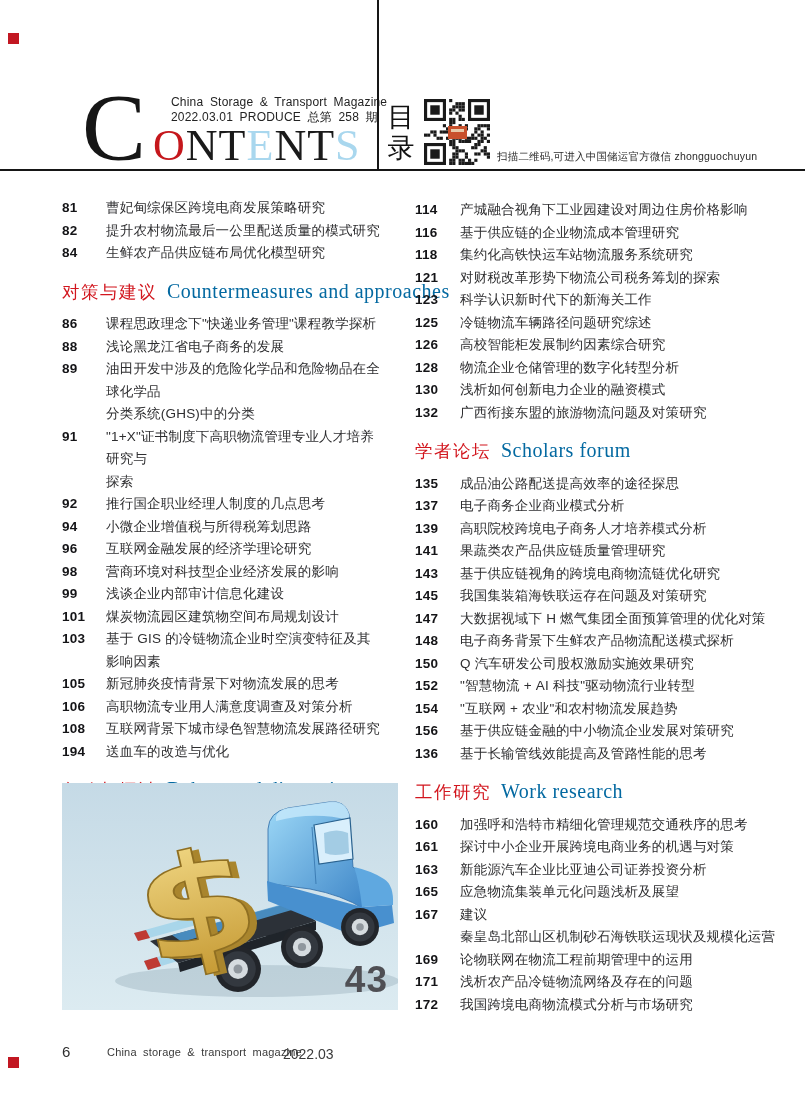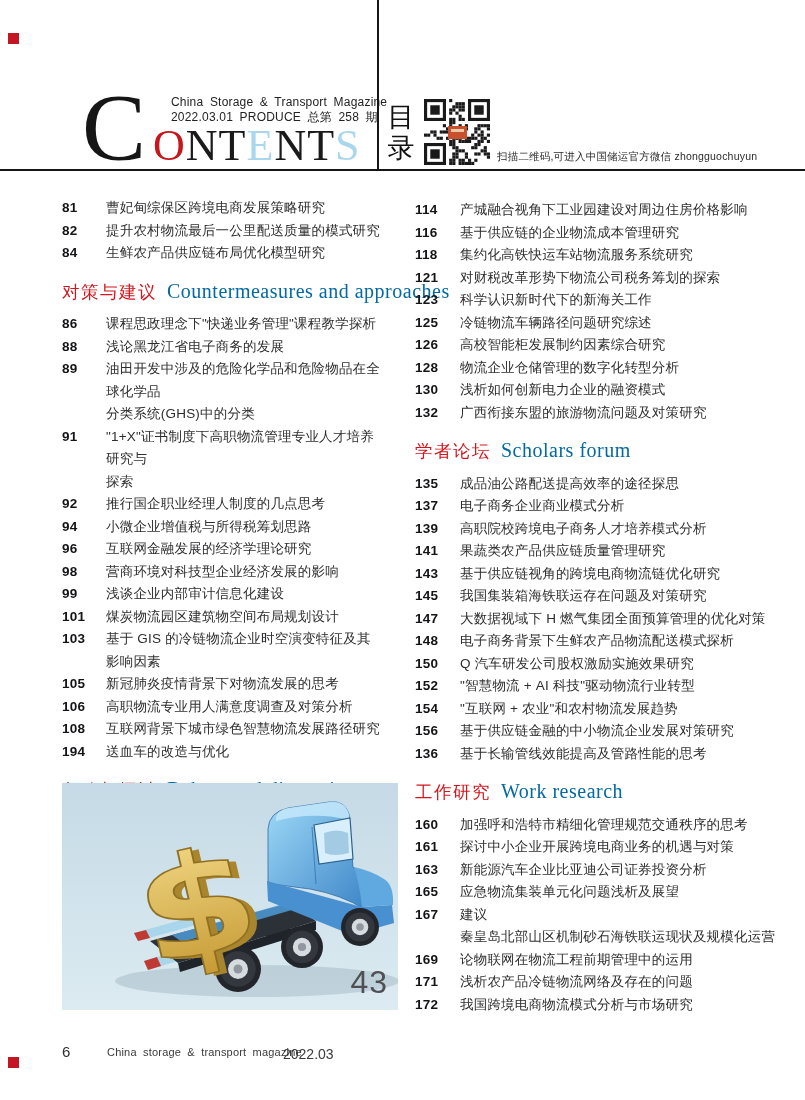--- a/index.html
+++ b/index.html
@@ -33,21 +33,21 @@
   .col.right .item .num{width:45px;}
   .item .title{color:#2e2e30;letter-spacing:.2px;}
   .section{margin:15px 0 8px;white-space:nowrap;}
   .section .zh{font-size:17.5px;font-weight:normal;color:#d2161e;letter-spacing:1.5px;}
   .section .en{font-family:"Liberation Serif","DejaVu Serif",serif;font-size:20px;color:#0369a1;
                margin-left:10px;letter-spacing:.5px;}
 
   
   .feature{position:absolute;left:62px;top:783px;width:336px;height:227px;margin:0;}
   .feature svg{display:block;width:336px;height:227px;}
-  .feat-num{position:absolute;right:10px;bottom:12px;font-size:32px;font-weight:normal;
+  .feat-num{position:absolute;right:10px;bottom:12px;font-size:37px;font-weight:bold;
             color:#4f4f54;letter-spacing:1px;line-height:1;}
 
   
   .footer{position:absolute;left:0;top:1043px;width:805px;height:20px;}
   .footer .pageno{position:absolute;left:62px;top:0;font-size:15px;font-weight:500;color:#2d2d2d;}
   .footer .mag{position:absolute;left:107px;top:3px;font-size:11px;color:#3a3a3a;word-spacing:3px;letter-spacing:.2px;}
   .footer .date{position:absolute;left:283px;top:3px;font-size:14px;color:#3a3a3a;}
 </style>
 </head>
 <body>

